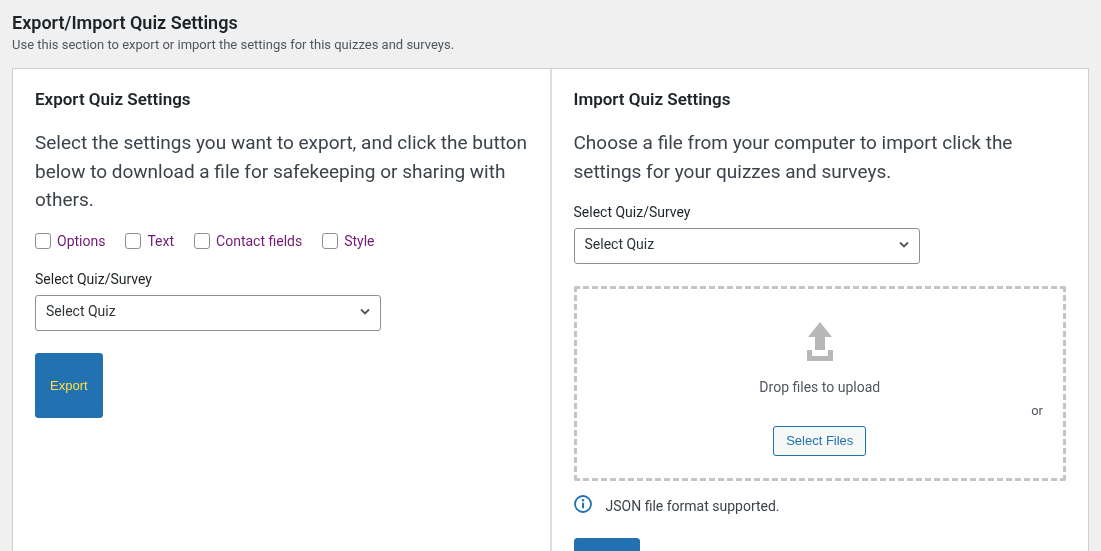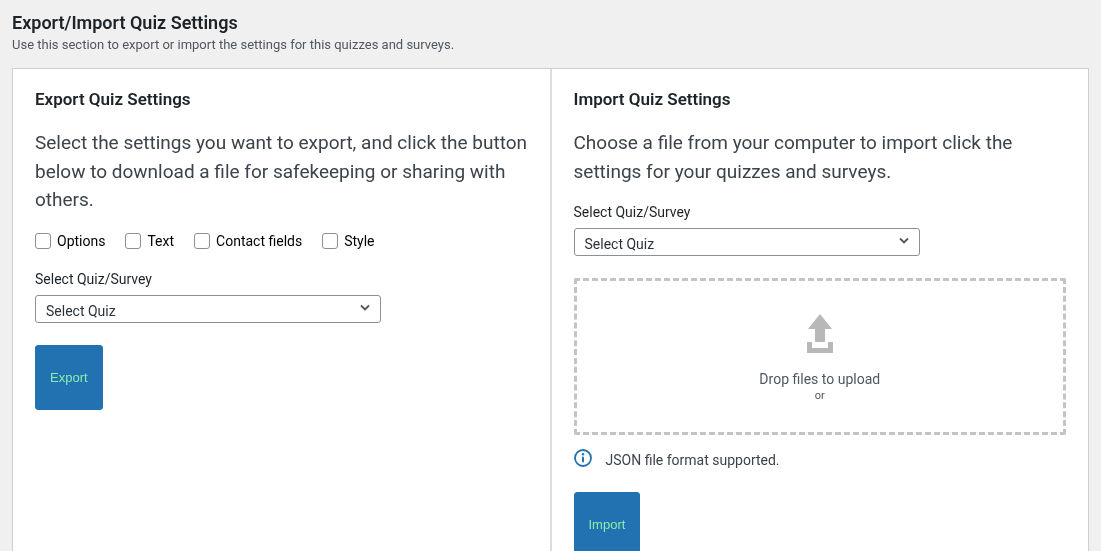--- a/index.html
+++ b/index.html
@@ -69,57 +69,57 @@
     appearance: none;
     width: 16px;
     height: 16px;
     border: 1px solid #8c8f94;
     border-radius: 3px;
     background: #fff;
     cursor: pointer;
   }
   .checkbox-item label {
     font-size: 14px;
-    color: #000000;
+    color: #701a75;
     cursor: pointer;
   }
   .field-label {
     font-size: 14px;
     color: #1d2327;
     margin-bottom: 8px;
     display: block;
   }
   .select-wrapper {
     position: relative;
     width: 346px;
     margin-bottom: 22px;
   }
   .select {
     width: 100%;
-    height: 28px;
+    height: 36px;
     border: 1px solid #8c8f94;
     border-radius: 3px;
     background: #fff;
     padding: 0 30px 0 10px;
     font-size: 14px;
     color: #2c3338;
     appearance: none;
     cursor: pointer;
     line-height: 30px;
   }
   .select-chevron {
     position: absolute;
     right: 10px;
     top: 50%;
     transform: translateY(-50%);
     pointer-events: none;
   }
   .btn-primary {
     background: #2271b1;
-    color: #86efac;
+    color: #fde047;
     border: 1px solid #2271b1;
     border-radius: 3px;
     padding: 22px 14px;
     font-size: 13px;
     cursor: pointer;
     line-height: 1.5;
     text-align: right;
   }
   .btn-secondary {
     background: #f6f7f7;
@@ -138,26 +138,27 @@
     text-align: center;
     margin-bottom: 14px;
   }
   .upload-icon {
     margin: 0 auto 12px auto;
     display: block;
   }
   .drop-text {
     font-size: 14px;
     color: #50575e;
-    margin-bottom: 2px;
+    margin-bottom: 8px;
   }
   .drop-or {
-    font-size: 11px;
+    font-size: 13px;
     color: #50575e;
     margin-bottom: 8px;
+    text-align: right;
   }
   .info-row {
     display: flex;
     align-items: center;
     gap: 14px;
     margin-bottom: 22px;
   }
   .info-text {
     font-size: 14px;
     color: #3c434a;
@@ -223,20 +224,21 @@
       </span>
     </div>
 
     <div class="dropzone">
       <svg class="upload-icon" width="50" height="50" viewBox="0 0 50 50">
         <path d="M25 5 L37 20 L30 20 L30 33 L20 33 L20 20 L13 20 Z" fill="#b8b8b8"></path>
         <path d="M12 33 L12 44 L38 44 L38 33 L33 33 L33 39 L17 39 L17 33 Z" fill="#b8b8b8"></path>
       </svg>
       <div class="drop-text">Drop files to upload</div>
       <div class="drop-or">or</div>
+      <button class="btn-secondary">Select Files</button>
     </div>
 
     <div class="info-row">
       <span>
         <svg width="18" height="18" viewBox="0 0 18 18">
           <circle cx="9" cy="9" r="8" fill="none" stroke="#2271b1" stroke-width="1.8"></circle>
           <circle cx="9" cy="5.2" r="1.2" fill="#2271b1"></circle>
           <rect x="8" y="7.5" width="2" height="6" rx="1" fill="#2271b1"></rect>
         </svg>
       </span>

